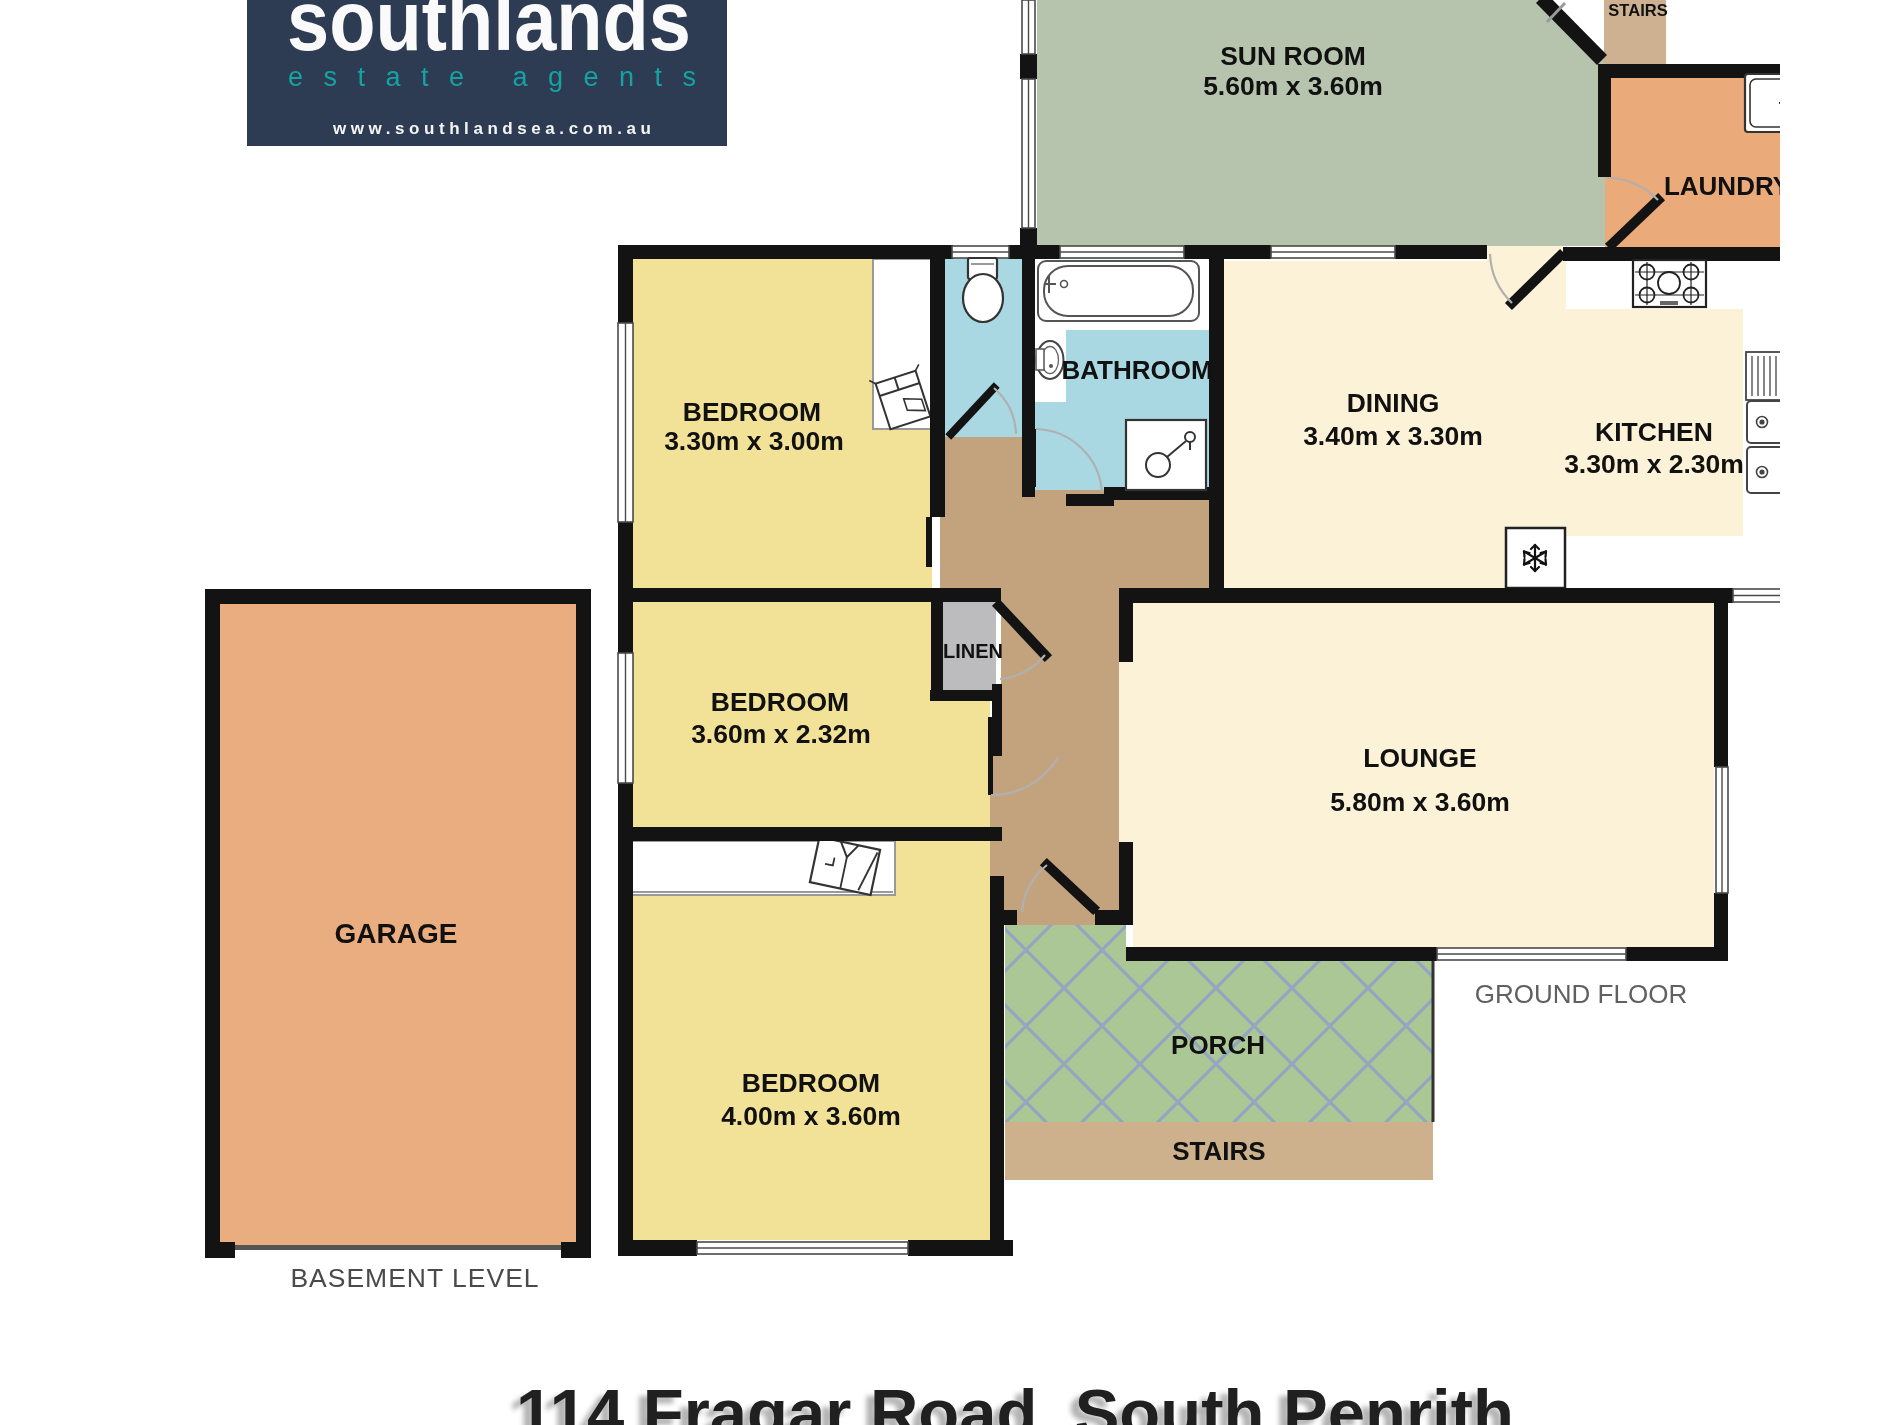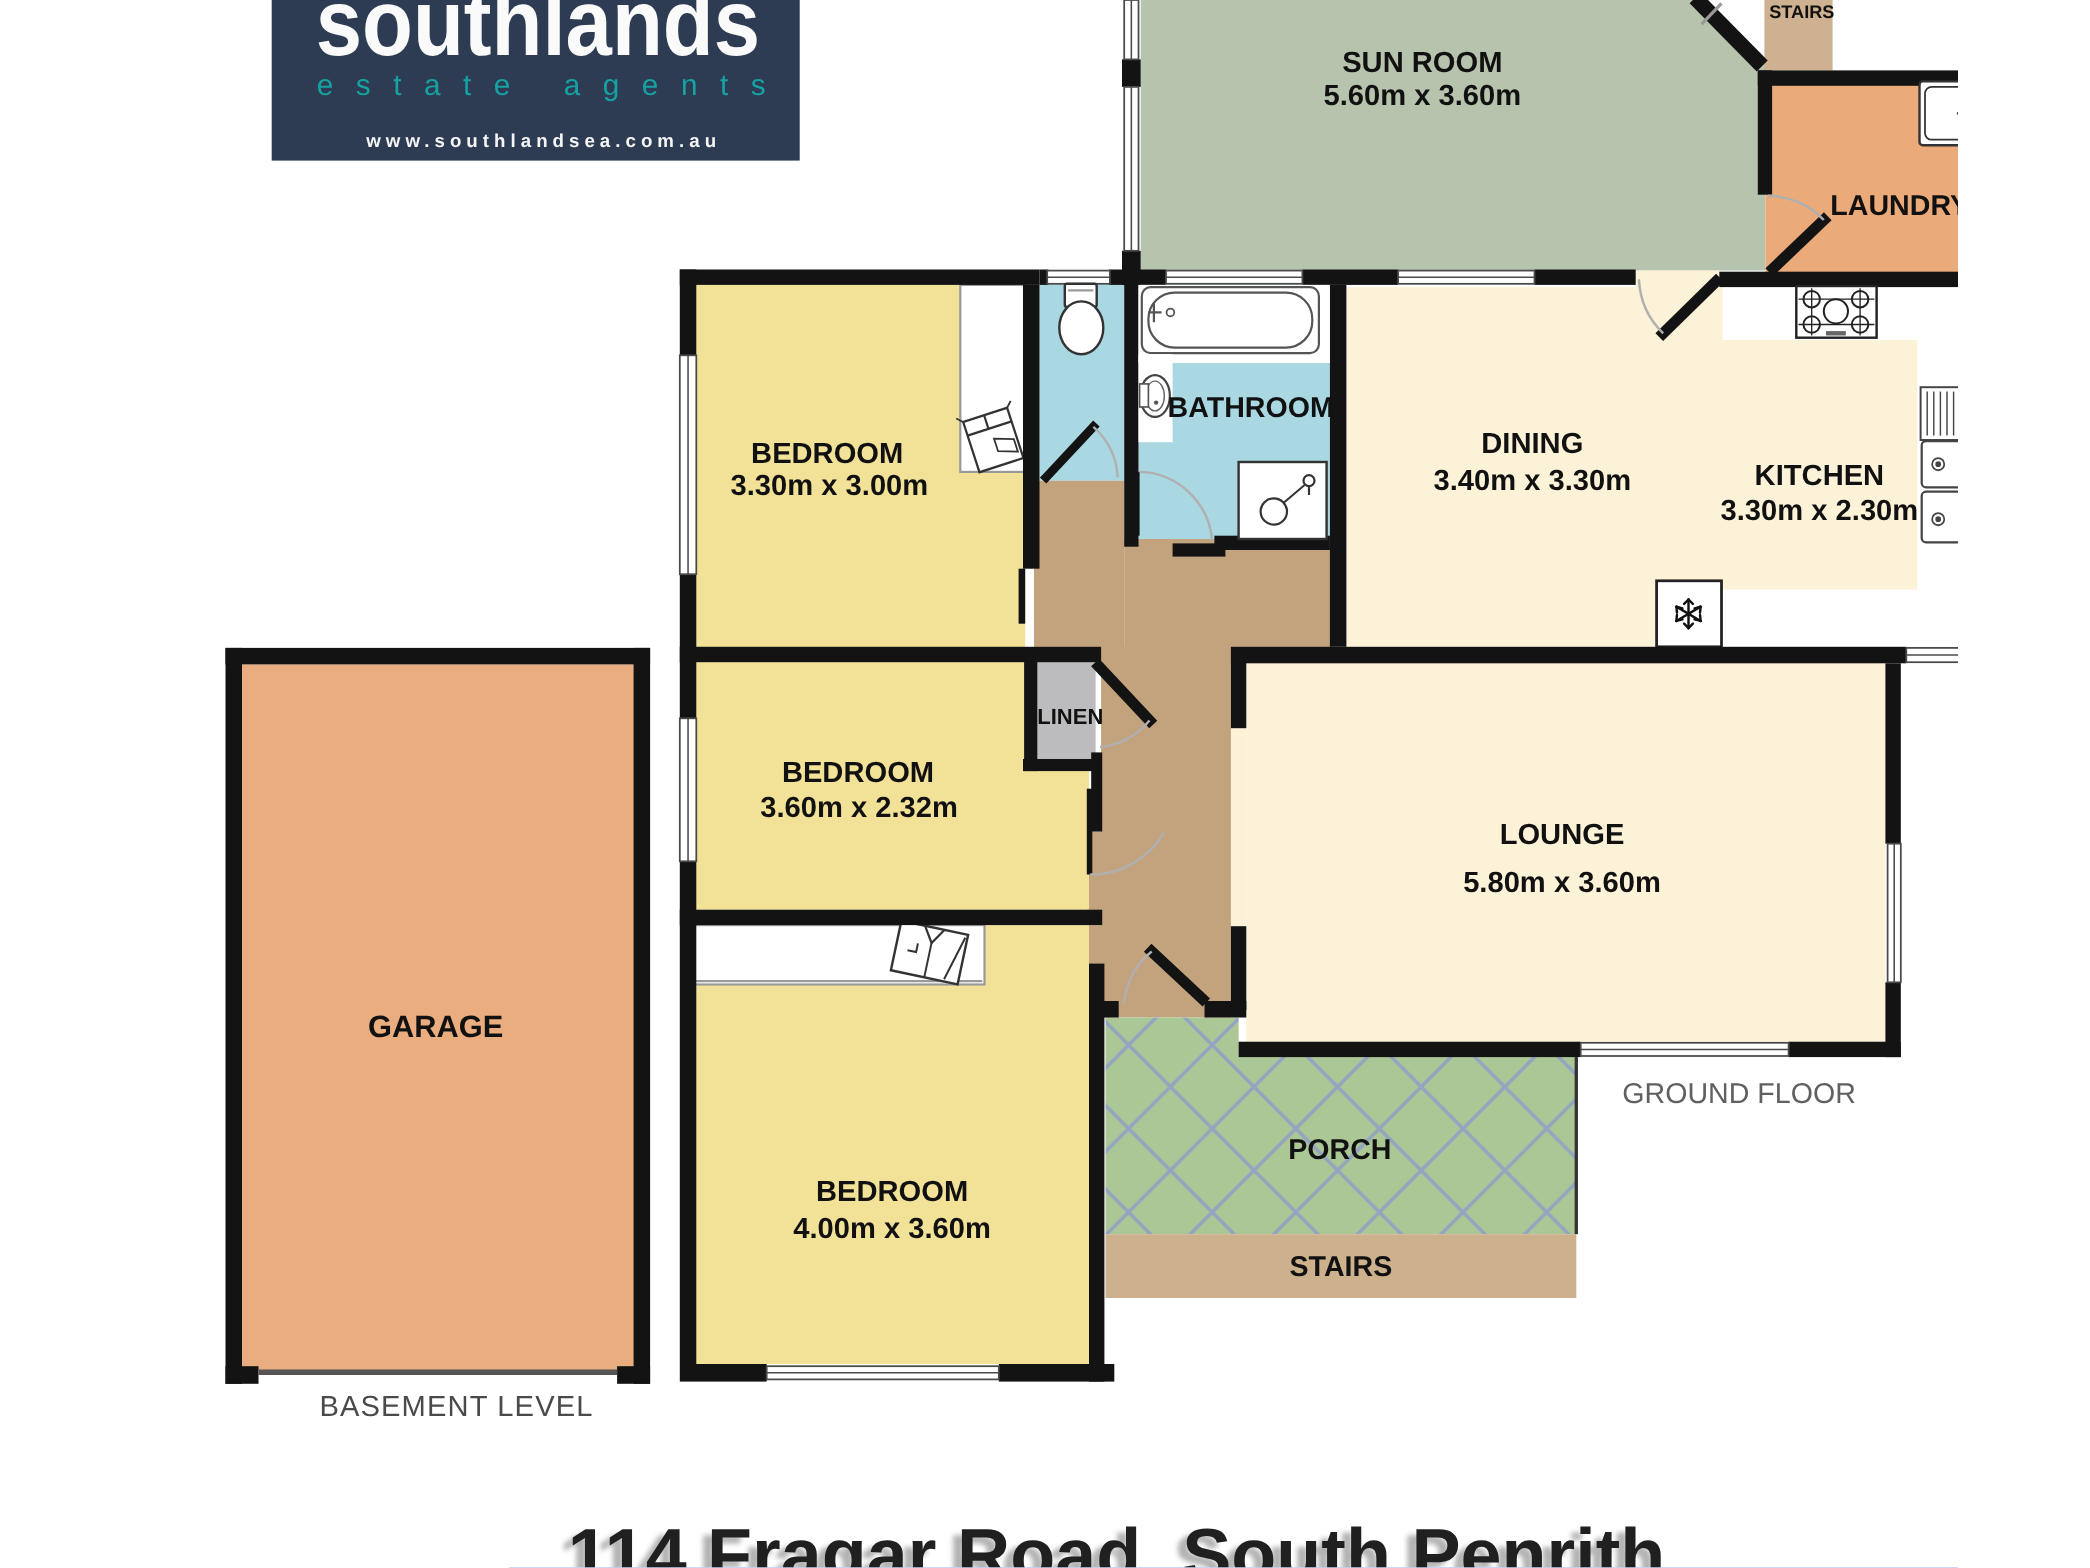--- a/index.html
+++ b/index.html
@@ -1,16 +1,16 @@
 <!DOCTYPE html>
 <html><head>
 <meta charset="utf-8">
 <style>
   html,body{margin:0;padding:0;background:#ffffff;}
-  .canvas{position:relative;width:1780px;height:1425px;background:#1d4ed8;overflow:hidden;
+  .canvas{position:relative;width:1780px;height:1425px;background:#eab308;overflow:hidden;
           font-family:"Liberation Sans", sans-serif;}
   svg text{font-family:"Liberation Sans", sans-serif;}
 </style>
 </head>
 <body>
 <div class="canvas">
 <svg width="1900" height="1425" viewBox="0 0 1900 1425" xmlns="http://www.w3.org/2000/svg">
 
 <rect x="0" y="0" width="1900" height="1425" fill="#ffffff"></rect>
 

